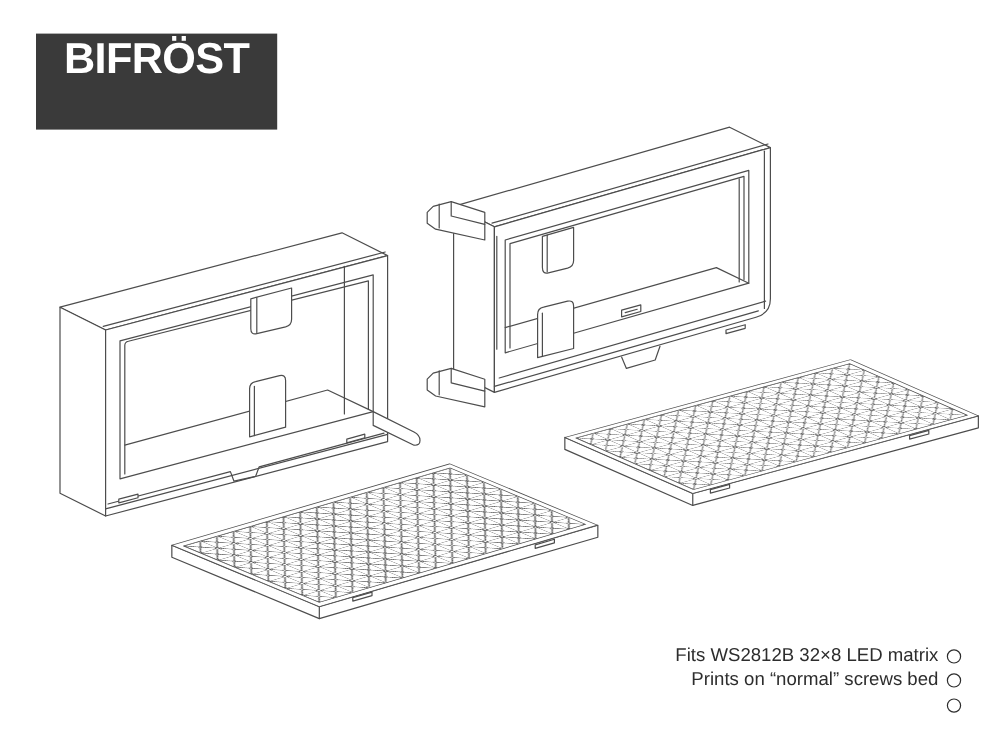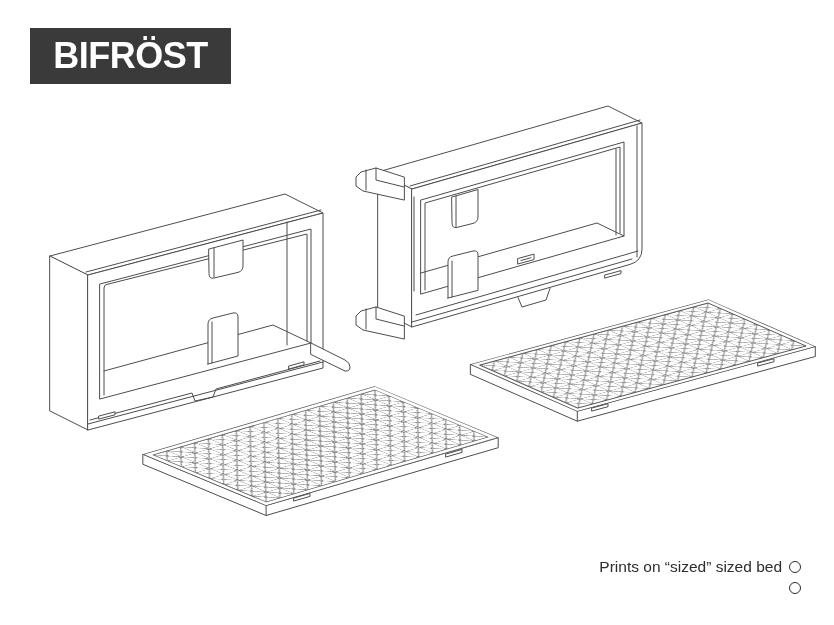--- a/index.html
+++ b/index.html
@@ -6,23 +6,23 @@
   body {
     width: 834px; height: 625px;
     background: #ffffff;
     position: relative;
     overflow: hidden;
     font-family: "Liberation Sans", sans-serif;
   }
   .brand-box {
     position: absolute;
     left: 30px; top: 28px;
-    width: 201px; height: 56px;
+    width: 201px; height: 80px;
     background: #3a3a3a;
-    display: flex; align-items: center; justify-content: center;
+    display: flex; justify-content: center;
   }
   .brand-title {
     color: #ffffff;
     font-size: 36px;
     font-weight: 700;
     letter-spacing: -0.5px;
   }
   .illustration {
     position: absolute; left: 0; top: 0;
   }
@@ -138,19 +138,23 @@
         <rect x="0" y="0" width="16" height="8" fill="url(#cellpat)" stroke="#4d4d4d" stroke-width="0.06"></rect>
       </g>
       <path d="M294,498 l16,-4.6 l0,3 l-16,4.6 Z"></path>
       <path d="M446,454 l16,-4.6 l0,3 l-16,4.6 Z"></path>
     </g>
   </g>
 </svg>
 
 <div class="features">
   <div class="feature-row">
-    <span class="feature-label">Prints on “sized” sized bed</span>
+    <span class="feature-label">Fits WS2812B 32×8 LED matrix</span>
+    <span class="circle-marker"></span>
+  </div>
+  <div class="feature-row">
+    <span class="feature-label">Prints on “normal” screws bed</span>
     <span class="circle-marker"></span>
   </div>
   <div class="feature-row">
     <span class="circle-marker"></span>
   </div>
 </div>
 
 </body></html>

